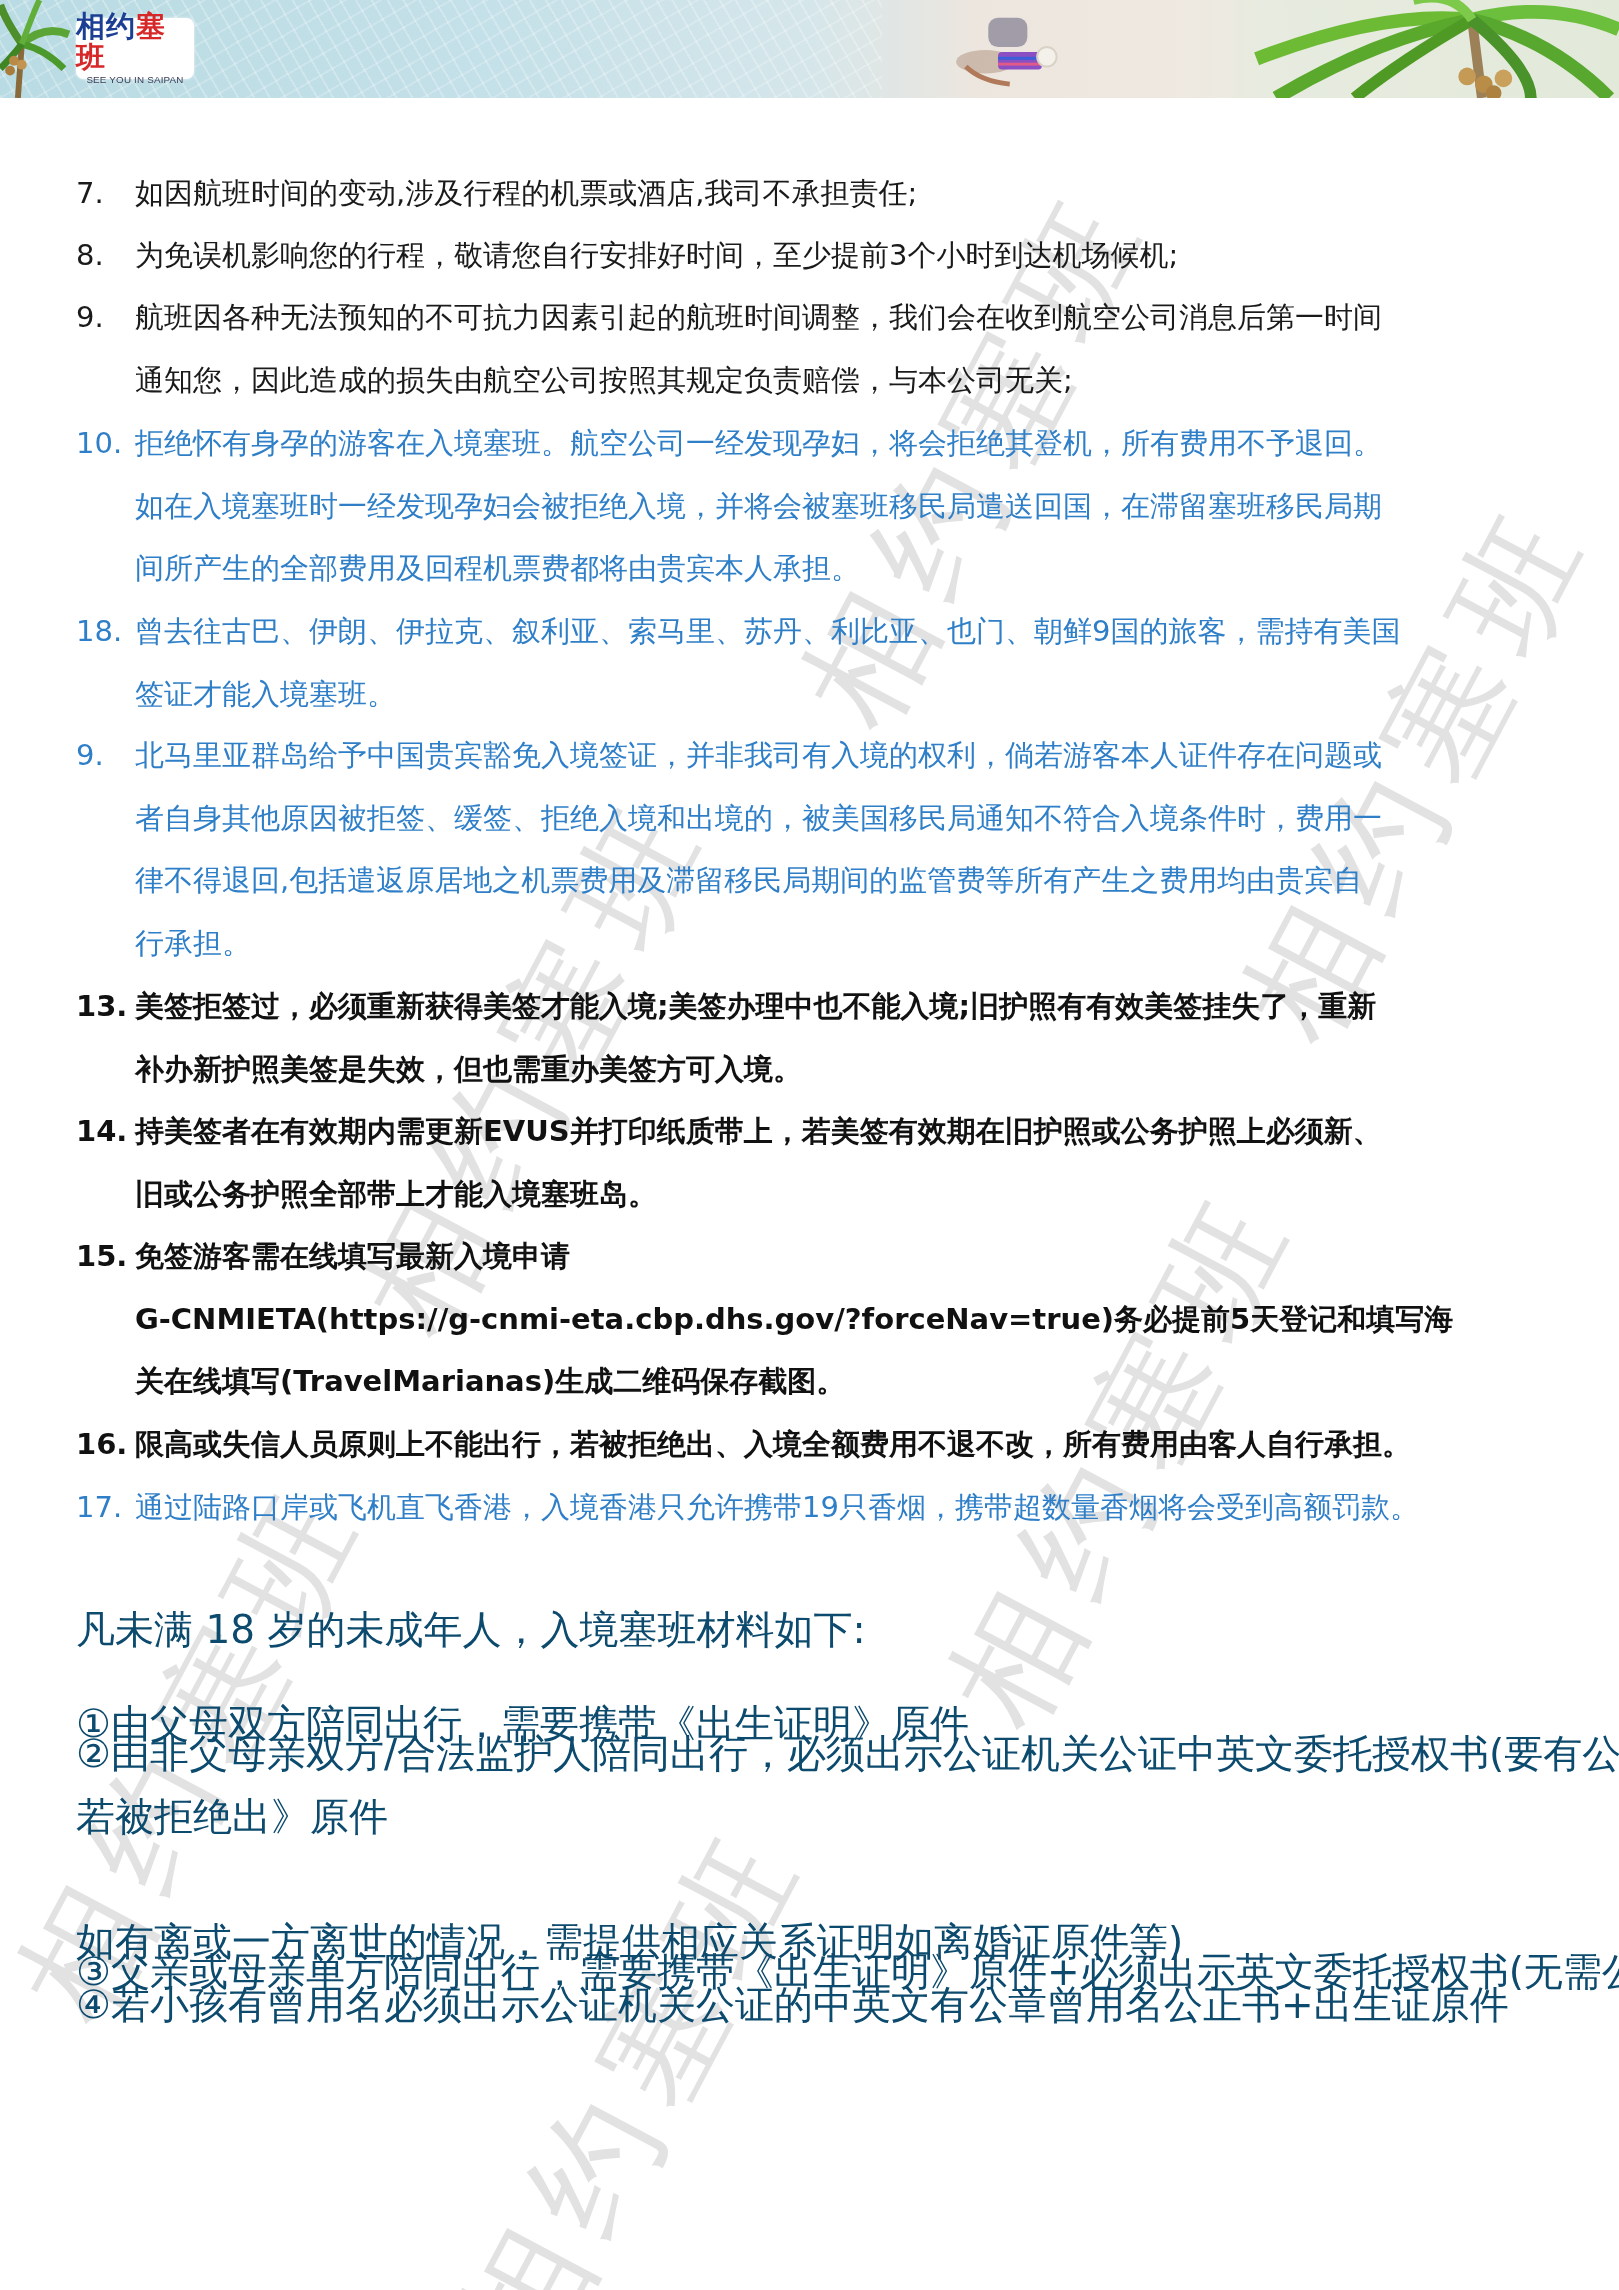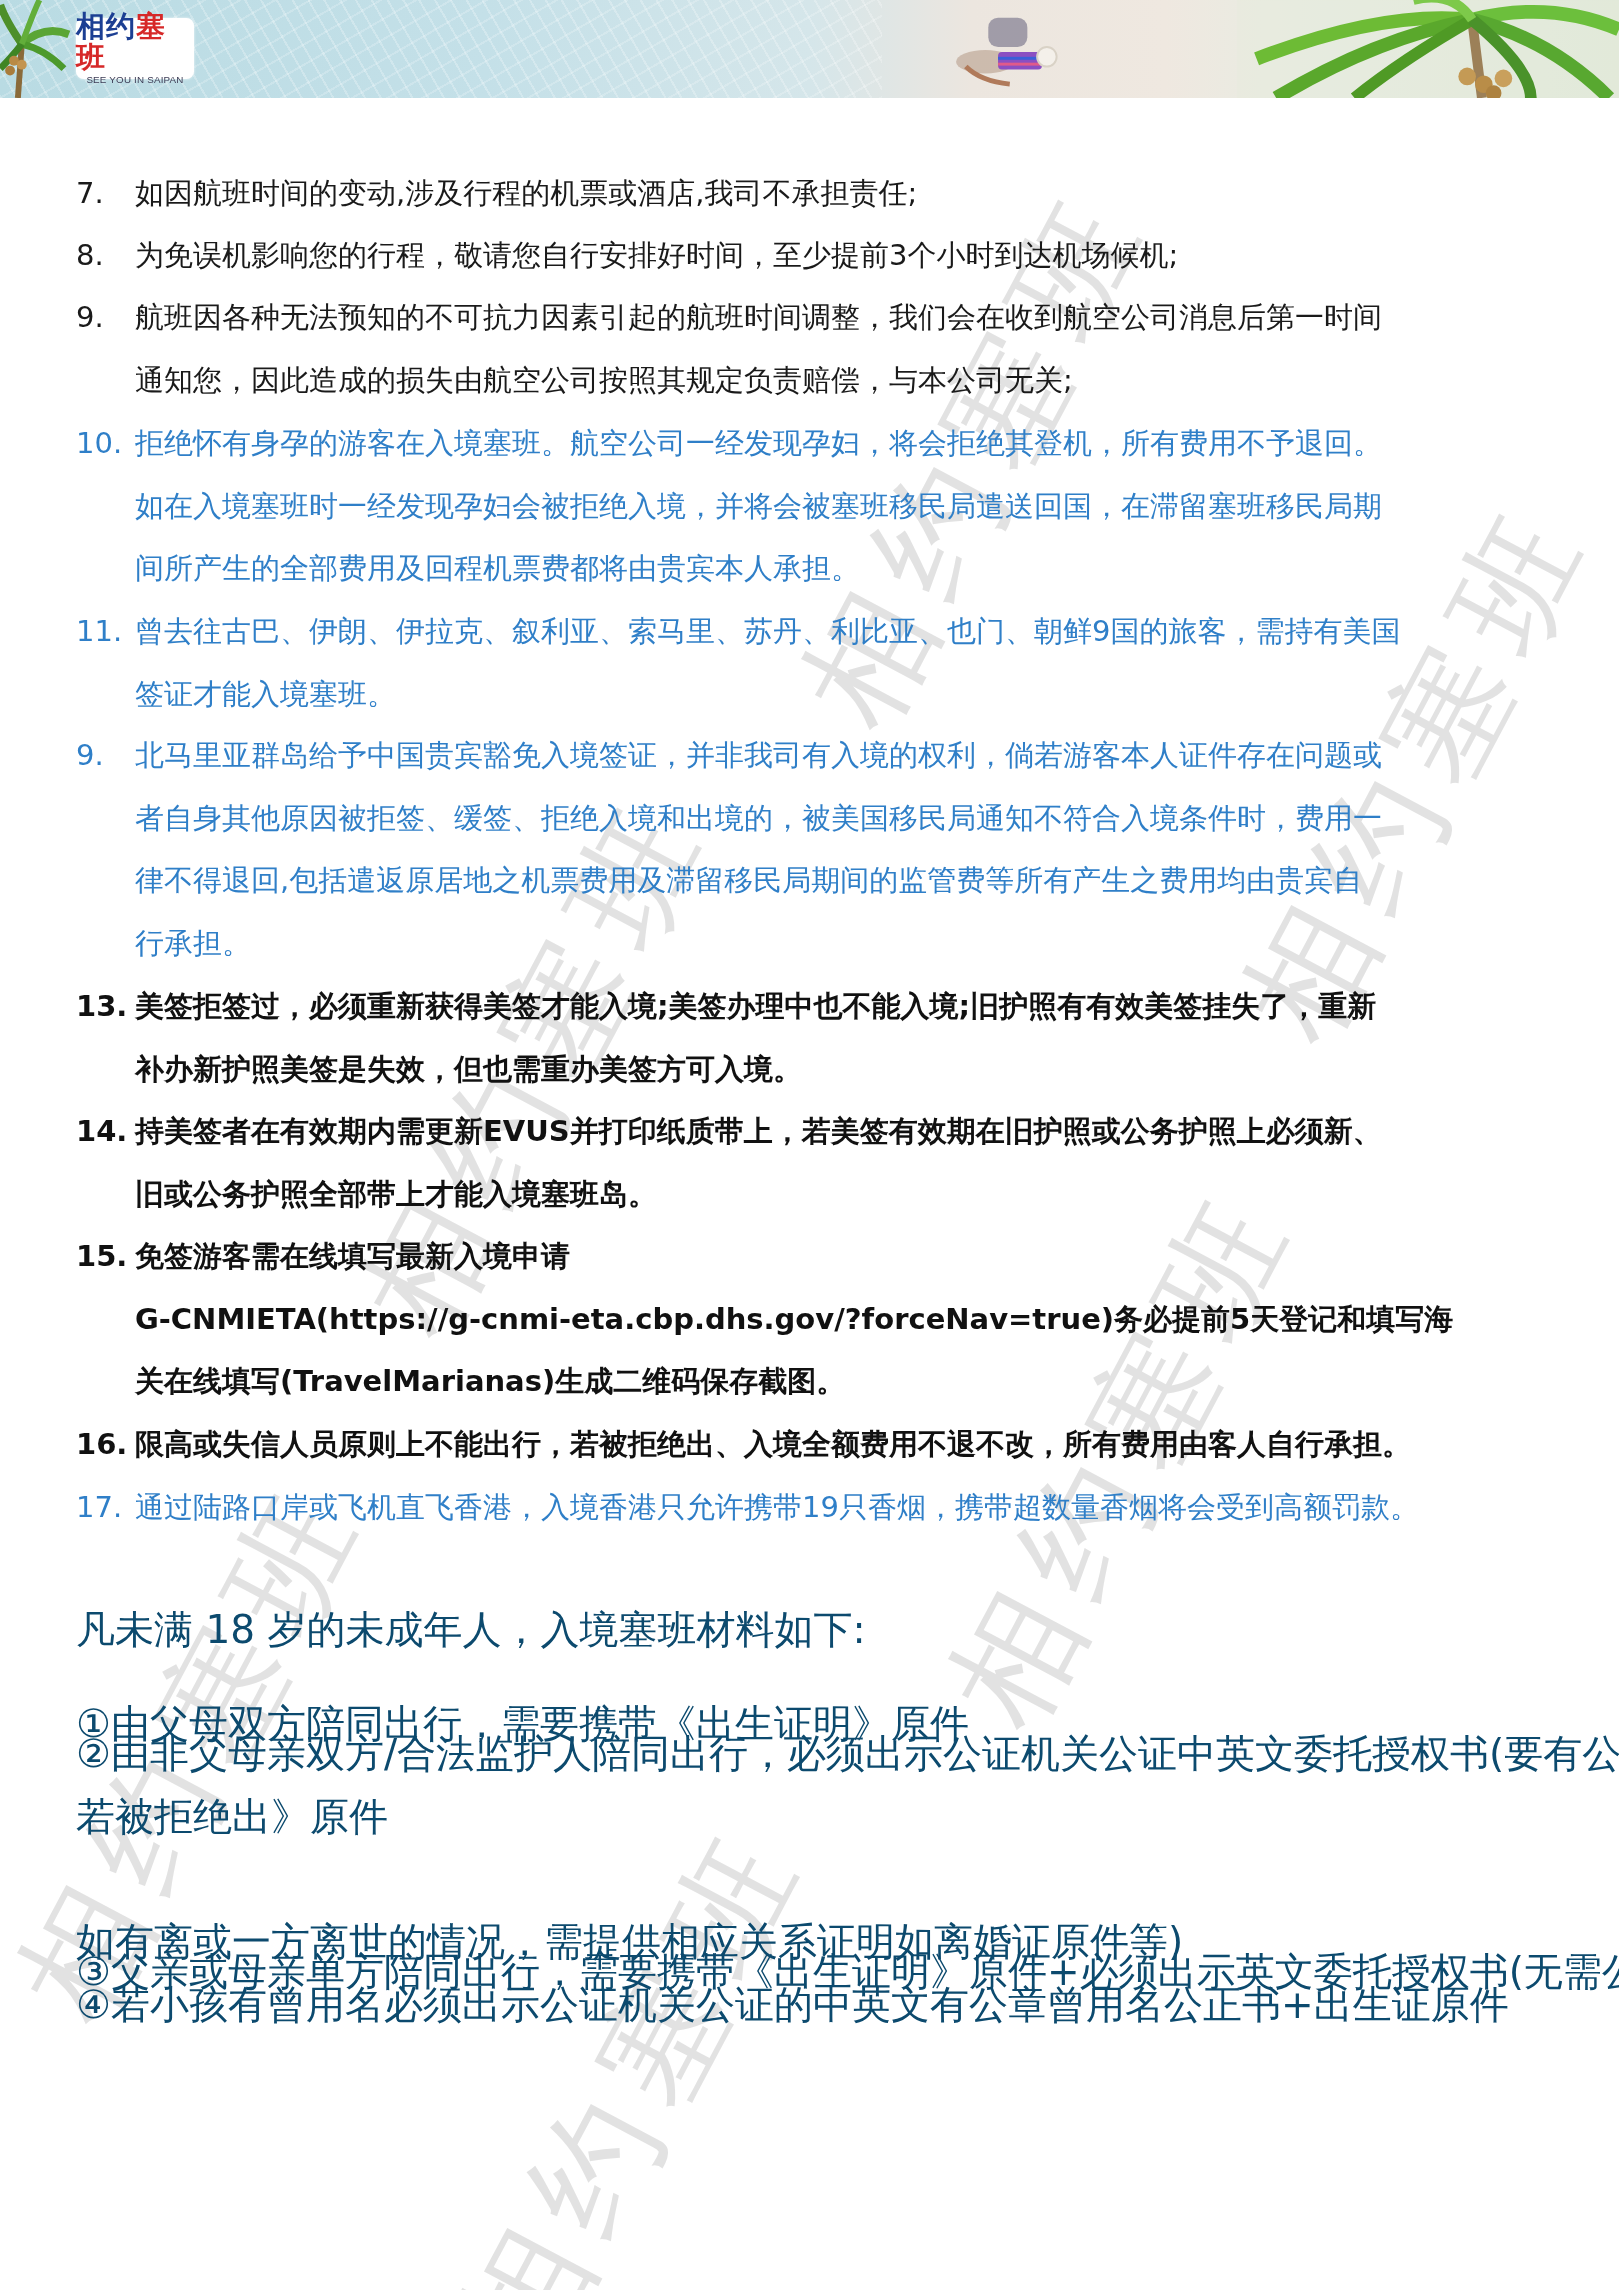--- a/index.html
+++ b/index.html
@@ -132,21 +132,21 @@
   </div>
 
   <div class="item blue" style="top: 412px;">
     <span class="num">10.</span>
     <span class="line" style="top:0">拒绝怀有身孕的游客在入境塞班。航空公司一经发现孕妇，将会拒绝其登机，所有费用不予退回。</span>
     <span class="line" style="top:63px">如在入境塞班时一经发现孕妇会被拒绝入境，并将会被塞班移民局遣送回国，在滞留塞班移民局期</span>
     <span class="line" style="top:125px">间所产生的全部费用及回程机票费都将由贵宾本人承担。</span>
   </div>
 
   <div class="item blue" style="top: 600px;">
-    <span class="num">11.</span>
+    <span class="num">18.</span>
     <span class="line" style="top:0">曾去往古巴、伊朗、伊拉克、叙利亚、索马里、苏丹、利比亚、也门、朝鲜9国的旅客，需持有美国</span>
     <span class="line" style="top:63px">签证才能入境塞班。</span>
   </div>
 
   <div class="item blue" style="top: 724px;">
     <span class="num">9.</span>
     <span class="line" style="top:0">北马里亚群岛给予中国贵宾豁免入境签证，并非我司有入境的权利，倘若游客本人证件存在问题或</span>
     <span class="line" style="top:63px">者自身其他原因被拒签、缓签、拒绝入境和出境的，被美国移民局通知不符合入境条件时，费用一</span>
     <span class="line" style="top:125px">律不得退回,包括遣返原居地之机票费用及滞留移民局期间的监管费等所有产生之费用均由贵宾自</span>
     <span class="line" style="top:188px">行承担。</span>

